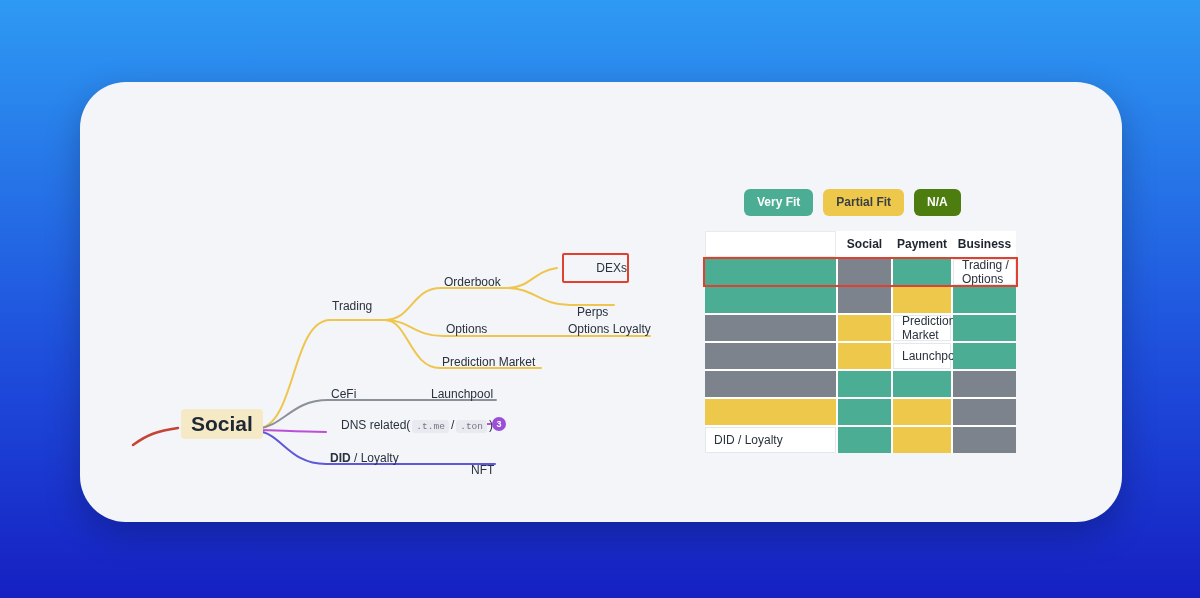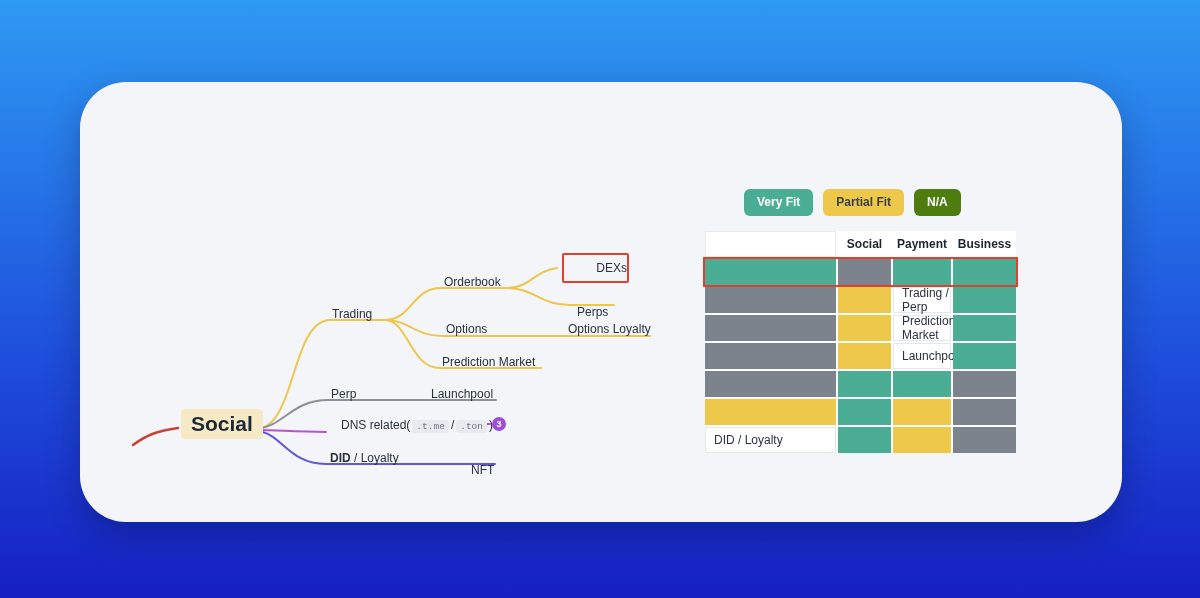--- a/index.html
+++ b/index.html
@@ -80,37 +80,37 @@
     <path d="M 257 429 C 284 426, 292 400, 328 400 L 496 400" stroke="#8B919B"></path>
     <path d="M 257 430 C 280 430, 292 432, 326 432" stroke="#BB4FD8"></path>
     <path d="M 478 424 L 490 424" stroke="#BB4FD8"></path>
     <path d="M 257 431 C 282 433, 288 464, 326 464 L 495 464" stroke="#5F58D8"></path>
   </g>
 </svg>
 
 <div>
   <div class="node root-node" style="left:181px;top:409px;">Social</div>
 
-  <div class="node" style="left:332px;top:306px;text-align:center;">Trading</div>
+  <div class="node" style="left:332px;top:298px;text-align:center;">Trading</div>
 
   <div class="node" style="left:444px;top:274px;">Orderbook</div>
 
   <div class="node dexs-box" style="left:562px;top:253px;">
     <span>DEXs</span>
   </div>
 
   <div class="node" style="left:577px;top:304px;">Perps</div>
 
   <div class="node" style="left:446px;top:321px;">Options</div>
 
   <div class="node" style="left:568px;top:321px;">Options Loyalty</div>
 
   <div class="node" style="left:442px;top:354px;">Prediction Market</div>
 
-  <div class="node" style="left:331px;top:386px;">Perp</div>
+  <div class="node" style="left:331px;top:386px;">CeFi</div>
 
   <div class="node" style="left:431px;top:386px;">Launchpool</div>
 
   <div class="node" style="left:341px;top:417px;">
     <span>DNS related(</span><span class="code-tag">.t.me</span><span>/</span><span class="code-tag">.ton</span><span>)</span>
   </div>
 
   <div class="count-badge" style="left:492px;top:417px;">3</div>
 
   <div class="node" style="left:330px;top:450px;">
@@ -127,24 +127,24 @@
   </div>
 
 <div class="fit-table" style="position:absolute;">
     <div class="th corner"></div>
     <div class="th">Social</div>
     <div class="th">Payment</div>
     <div class="th">Business</div>
     <div class="cell" style="background: rgb(75, 173, 147);"></div>
     <div class="cell" style="background: rgb(124, 131, 141);"></div>
     <div class="cell" style="background: rgb(75, 173, 147);"></div>
+    <div class="row-label">Trading / Options</div>
     <div class="cell" style="background: rgb(75, 173, 147);"></div>
     <div class="cell" style="background: rgb(124, 131, 141);"></div>
     <div class="cell" style="background: rgb(237, 200, 75);"></div>
-    <div class="row-label">Trading / Perp</div>
     <div class="cell" style="background: rgb(75, 173, 147);"></div>
     <div class="cell" style="background: rgb(124, 131, 141);"></div>
     <div class="cell" style="background: rgb(237, 200, 75);"></div>
     <div class="row-label">Prediction Market</div>
     <div class="cell" style="background: rgb(75, 173, 147);"></div>
     <div class="cell" style="background: rgb(124, 131, 141);"></div>
     <div class="cell" style="background: rgb(237, 200, 75);"></div>
     <div class="row-label">Launchpool</div>
     <div class="cell" style="background: rgb(75, 173, 147);"></div>
     <div class="cell" style="background: rgb(124, 131, 141);"></div>

